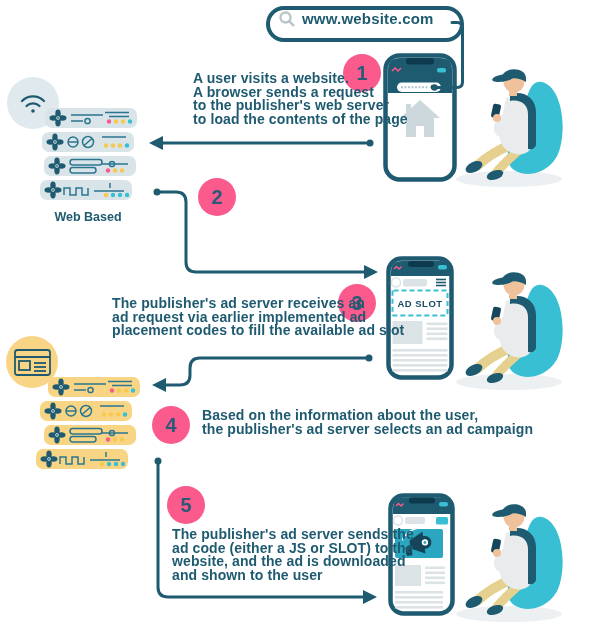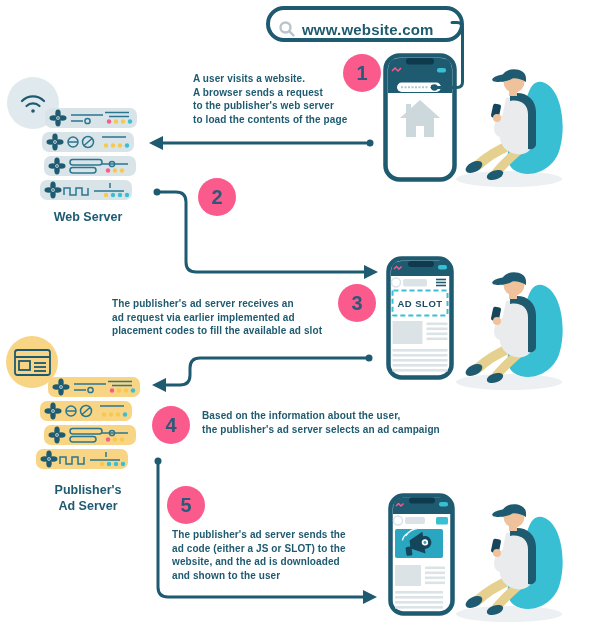--- a/index.html
+++ b/index.html
@@ -4,32 +4,32 @@
 <style>
   html,body{margin:0;padding:0;background:#fff;}
   .canvas{
     position:relative;width:600px;height:634px;background:#fff;overflow:hidden;
     font-family:"Liberation Sans",sans-serif;color:#1e5a70;
   }
   .abs{position:absolute;}
   
   .search{
     left:266px;top:6px;width:182px;height:28px;background:#fff;
-    border:4px solid #1e5a70;border-radius:20px;display:flex;align-items:flex-end;
+    border:4px solid #1e5a70;border-radius:20px;display:flex;align-items:flex-start;
     padding-left:8px;z-index:3;
   }
   .search .url{font-weight:700;font-size:15px;color:#1e5a70;margin-left:6px;letter-spacing:.2px;}
   
   .step-circle{
     width:38px;height:38px;border-radius:50%;background:#fb5a8d;
     display:flex;align-items:center;justify-content:center;
     font-weight:700;font-size:20px;color:#2b5a78;z-index:4;
   }
   .step-text{
-    font-weight:700;font-size:10px;line-height:13.5px;color:#1e5a70;
+    font-weight:700;font-size:14px;line-height:13.5px;color:#1e5a70;
     white-space:pre-line;letter-spacing:.1px;z-index:4;
   }
   .srv-label{
     font-weight:700;font-size:12.5px;line-height:16px;color:#1e5a70;
     width:140px;text-align:center;white-space:pre-line;z-index:4;
   }
   .arrows{left:0;top:0;z-index:6;pointer-events:none;}
   .illus{z-index:2;}
   svg text{font-family:"Liberation Sans",sans-serif;}
 </style>
@@ -167,43 +167,41 @@
     </g>
     <rect x="45" y="38" width="92" height="20" rx="7" fill="#d9e4e8"></rect>
       <use href="#rk1" x="45" y="38"></use>
     <rect x="42" y="62" width="92" height="20" rx="7" fill="#d9e4e8"></rect>
       <use href="#rk2" x="42" y="62"></use>
     <rect x="44" y="86" width="92" height="20" rx="7" fill="#d9e4e8"></rect>
       <use href="#rk3" x="44" y="86"></use>
     <rect x="40" y="110" width="92" height="20" rx="7" fill="#d9e4e8"></rect>
       <use href="#rk4" x="40" y="110"></use>
   </svg>
-  <div class="abs srv-label" style="left:18px;top:209px">Web Server</div>
+  <div class="abs srv-label" style="left:18px;top:209px">Web Based</div>
 
   <svg class="abs illus" style="left:0;top:330px" width="160" height="150" viewBox="0 0 160 150">
     <circle cx="32" cy="32" r="26" fill="#f8d584"></circle>
     <g stroke="#1e5a70" stroke-width="1.8" fill="none">
       <rect x="15" y="20" width="35" height="25" rx="2.5"></rect>
       <path d="M15,27 H50"></path>
       <rect x="19" y="31" width="11" height="9"></rect>
       <path d="M34,33 H46"></path>
         <path d="M34,37 H46"></path>
         <path d="M34,41 H46"></path>
     </g>
     <rect x="48" y="47" width="92" height="20" rx="7" fill="#f8d584"></rect>
       <use href="#rk1" x="48" y="47"></use>
     <rect x="40" y="71" width="92" height="20" rx="7" fill="#f8d584"></rect>
       <use href="#rk2" x="40" y="71"></use>
     <rect x="44" y="95" width="92" height="20" rx="7" fill="#f8d584"></rect>
       <use href="#rk3" x="44" y="95"></use>
     <rect x="36" y="119" width="92" height="20" rx="7" fill="#f8d584"></rect>
       <use href="#rk4" x="36" y="119"></use>
   </svg>
-  <div class="abs srv-label" style="left:18px;top:482px">Publisher's
-Ad Server</div>
 
   <svg class="abs illus" style="left:380px;top:50px" width="80" height="135" viewBox="0 0 80 135">
     <rect x="5.5" y="5.5" width="69" height="124" rx="14" fill="#fff" stroke="#1e5a70" stroke-width="4.5"></rect>
     <path d="M8,20 Q8,8 20,8 H60 Q72,8 72,20 V43 H8 Z" fill="#1e5a70"></path>
     <rect x="26" y="8" width="28" height="6.5" rx="3" fill="#0e3a4e"></rect>
     <path d="M12,21 l3,-3 l3,3 l3,-3" stroke="#fb5a8d" stroke-width="1.5" fill="none"></path>
     <rect x="57" y="18" width="9" height="4.5" rx="2" fill="#38bfd4"></rect>
     <rect x="17" y="32.5" width="44" height="9.5" rx="4.7" fill="#fff"></rect>
     <path d="M21,37.2 H48" stroke="#b6c4ca" stroke-width="2" stroke-dasharray="2 1.5"></path>
     <circle cx="53" cy="37.2" r="2.4" fill="#17465b"></circle>

